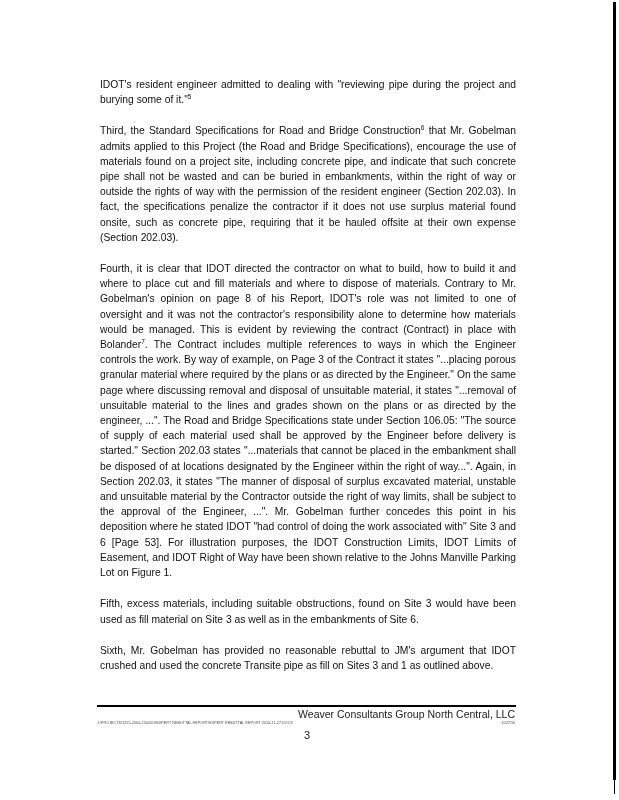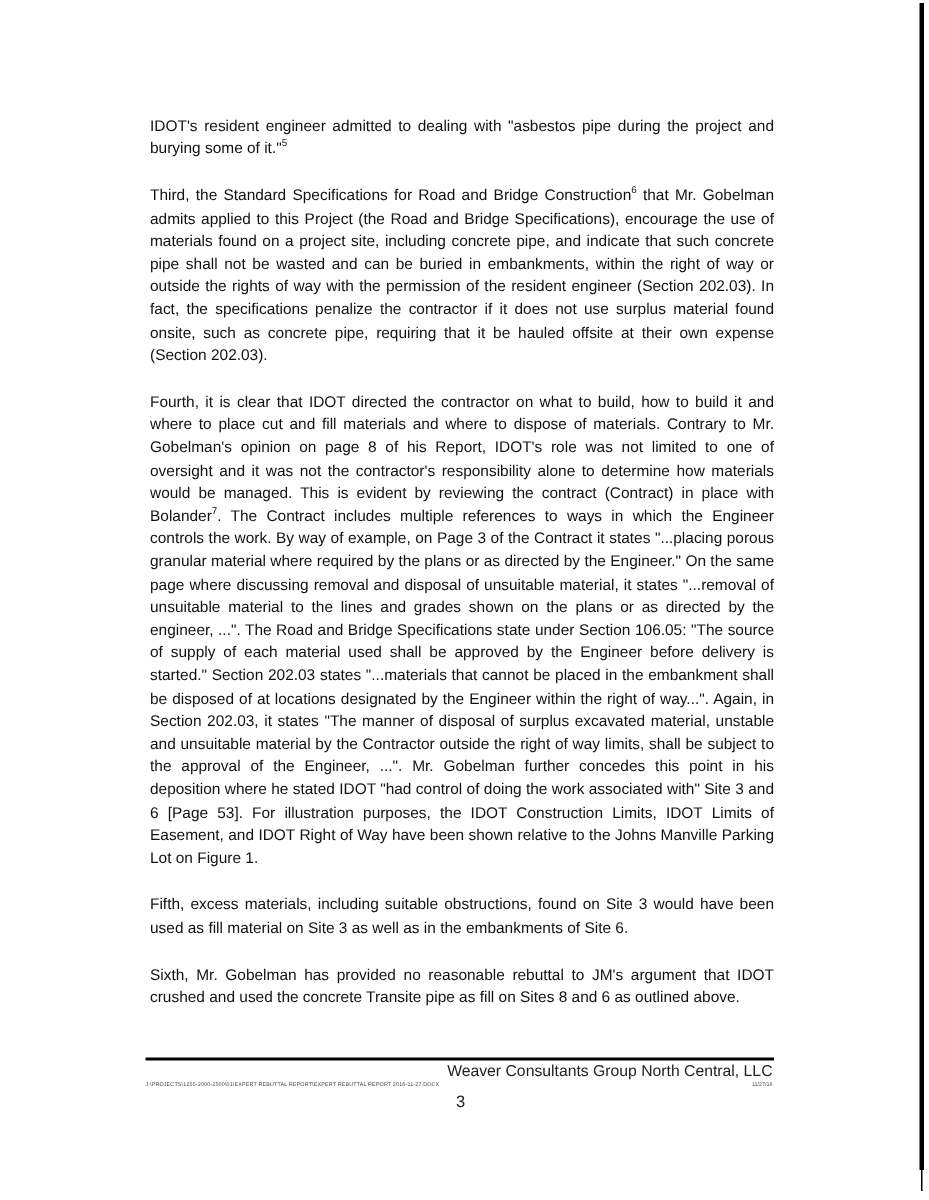--- a/index.html
+++ b/index.html
@@ -16,24 +16,24 @@
   .footer-rev { position: absolute; right: 104px; top: 721px; font-size: 3.6px; color: #444; }
   .page-number { position: absolute; left: 304px; top: 729px; font-size: 11px; color: #222; }
 </style>
 </head>
 <body>
 
 <div class="edge-line"></div>
 <div class="edge-line-tail"></div>
 
 <div class="body-text">
-  <p><span>IDOT's resident engineer admitted to dealing with "asbestos pipe during the project and burying some of it."</span><sup>5</sup></p>
+  <p><span>IDOT's resident engineer admitted to dealing with "reviewing pipe during the project and burying some of it."</span><sup>5</sup></p>
   <p><span>Third, the Standard Specifications for Road and Bridge Construction</span><sup>6</sup><span> that Mr. Gobelman admits applied to this Project (the Road and Bridge Specifications), encourage the use of materials found on a project site, including concrete pipe, and indicate that such concrete pipe shall not be wasted and can be buried in embankments, within the right of way or outside the rights of way with the permission of the resident engineer (Section 202.03). In fact, the specifications penalize the contractor if it does not use surplus material found onsite, such as concrete pipe, requiring that it be hauled offsite at their own expense (Section 202.03).</span></p>
   <p><span>Fourth, it is clear that IDOT directed the contractor on what to build, how to build it and where to place cut and fill materials and where to dispose of materials. Contrary to Mr. Gobelman's opinion on page 8 of his Report, IDOT's role was not limited to one of oversight and it was not the contractor's responsibility alone to determine how materials would be managed. This is evident by reviewing the contract (Contract) in place with Bolander</span><sup>7</sup><span>. The Contract includes multiple references to ways in which the Engineer controls the work. By way of example, on Page 3 of the Contract it states "...placing porous granular material where required by the plans or as directed by the Engineer." On the same page where discussing removal and disposal of unsuitable material, it states "...removal of unsuitable material to the lines and grades shown on the plans or as directed by the engineer, ...". The Road and Bridge Specifications state under Section 106.05: "The source of supply of each material used shall be approved by the Engineer before delivery is started." Section 202.03 states "...materials that cannot be placed in the embankment shall be disposed of at locations designated by the Engineer within the right of way...". Again, in Section 202.03, it states "The manner of disposal of surplus excavated material, unstable and unsuitable material by the Contractor outside the right of way limits, shall be subject to the approval of the Engineer, ...". Mr. Gobelman further concedes this point in his deposition where he stated IDOT "had control of doing the work associated with" Site 3 and 6 [Page 53]. For illustration purposes, the IDOT Construction Limits, IDOT Limits of Easement, and IDOT Right of Way have been shown relative to the Johns Manville Parking Lot on Figure 1.</span></p>
   <p>Fifth, excess materials, including suitable obstructions, found on Site 3 would have been used as fill material on Site 3 as well as in the embankments of Site 6.</p>
-  <p>Sixth, Mr. Gobelman has provided no reasonable rebuttal to JM's argument that IDOT crushed and used the concrete Transite pipe as fill on Sites 8 and 6 as outlined above.</p>
+  <p>Sixth, Mr. Gobelman has provided no reasonable rebuttal to JM's argument that IDOT crushed and used the concrete Transite pipe as fill on Sites 3 and 1 as outlined above.</p>
 </div>
 
 <div class="footer-rule"></div>
 <div class="footer-company">Weaver Consultants Group North Central, LLC</div>
 <div class="footer-path">J:\PROJECTS\1255-2000-2500\01\EXPERT REBUTTAL REPORT\EXPERT REBUTTAL REPORT 2016-11-27.DOCX</div>
 <div class="footer-rev">11/27/16</div>
 <div class="page-number">3</div>
 
 </body></html>

